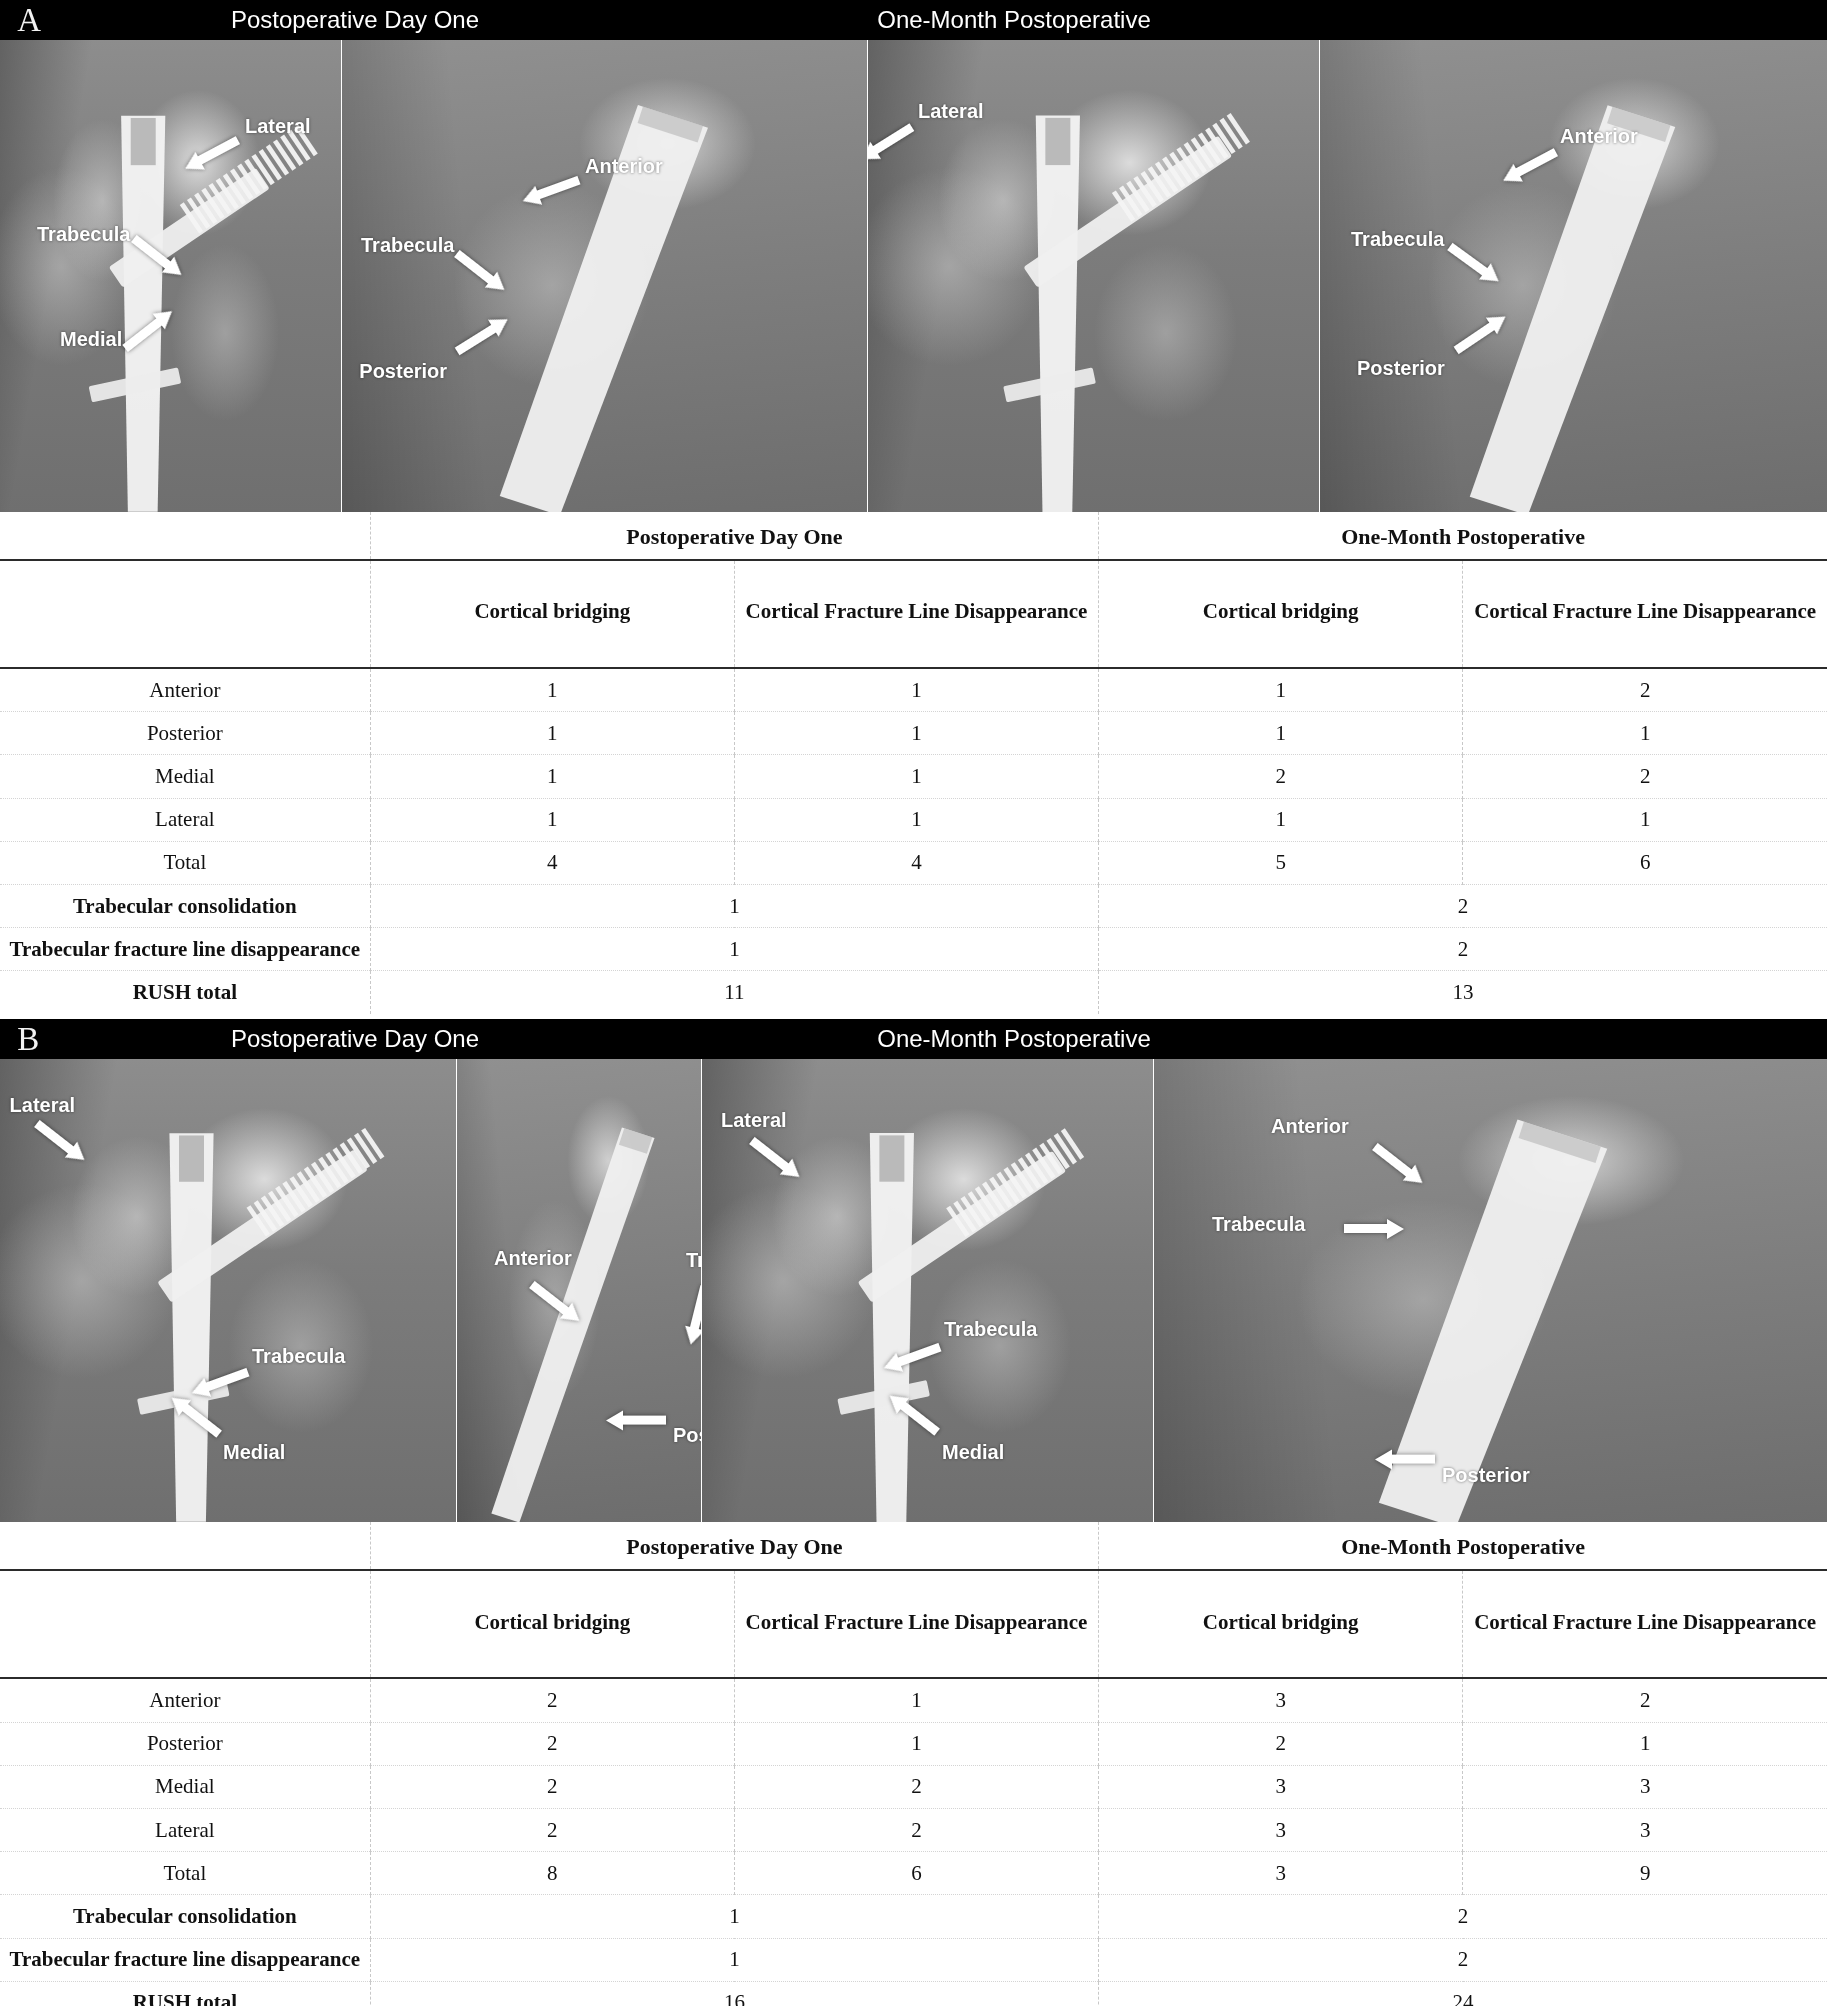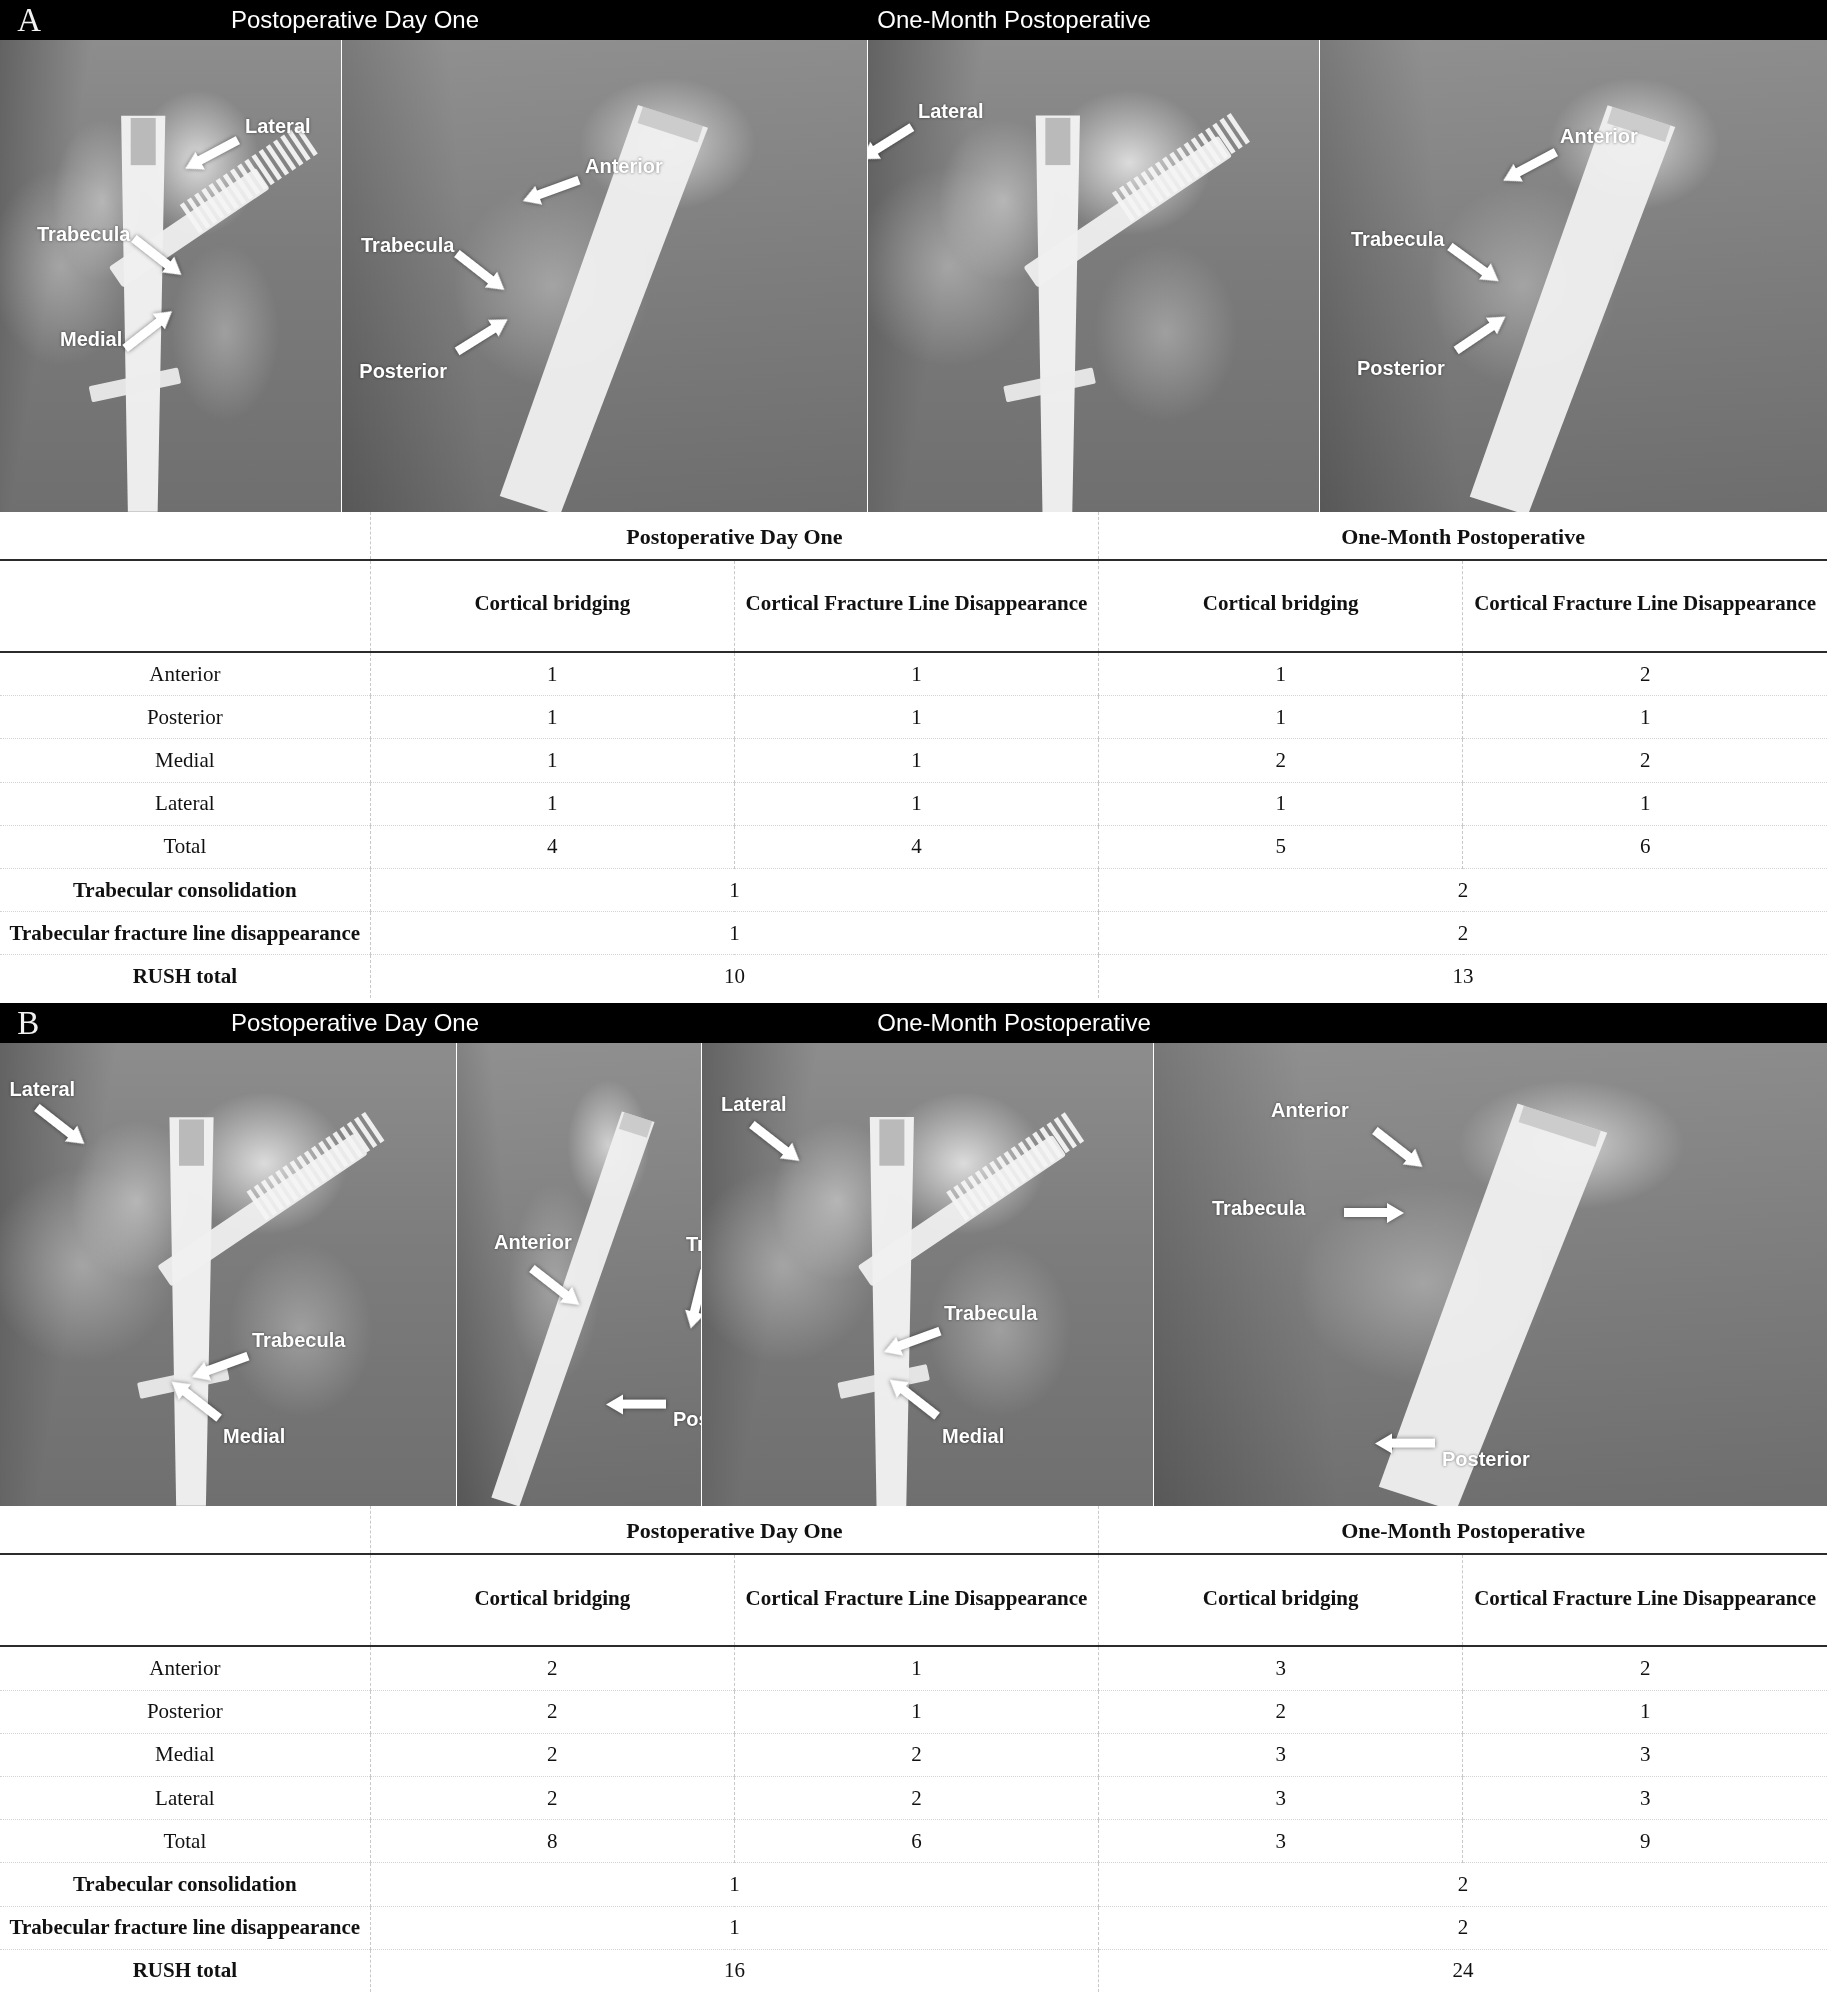--- a/index.html
+++ b/index.html
@@ -113,21 +113,21 @@
     font-weight: bold;
     font-size: 22px;
     padding: 11.5px 3.8px 9.6px;
   }
   tr.period-row th.blank { border-left: none; }
   tr.sub-row th {
     font-weight: bold;
     font-size: 21px;
     line-height: 1.42;
     padding: 11.5px 9.6px 15.4px;
-    height: 92px;
+    height: 108px;
   }
   .rule-top    { border-top: 2.9px double #2b2b2b; }
   .rule-under  { border-bottom: 2.9px double #2b2b2b; }
 
   tr.data-row td { border-bottom: 1.9px dotted #d4d4d4; }
   tr.data-row td.name { font-weight: normal; }
   tr.span-row td { border-bottom: 1.9px dotted #d4d4d4; }
   tr.span-row td.name { font-weight: bold; }
   tr.last-row td { border-bottom: none; margin-left: 25px; }
 
@@ -307,21 +307,21 @@
             <td colspan="2">1</td>
             <td colspan="2">2</td>
           </tr>
           <tr class="span-row">
             <td class="name">Trabecular fracture line disappearance</td>
             <td colspan="2">1</td>
             <td colspan="2">2</td>
           </tr>
           <tr class="span-row last-row">
             <td class="name">RUSH total</td>
-            <td colspan="2">10</td>
+            <td colspan="2">11</td>
             <td colspan="2">13</td>
           </tr>
         </tbody>
     </table>
   </div>
 
   <div class="gap"></div>
 
   <div>
     <div class="panel-header">

